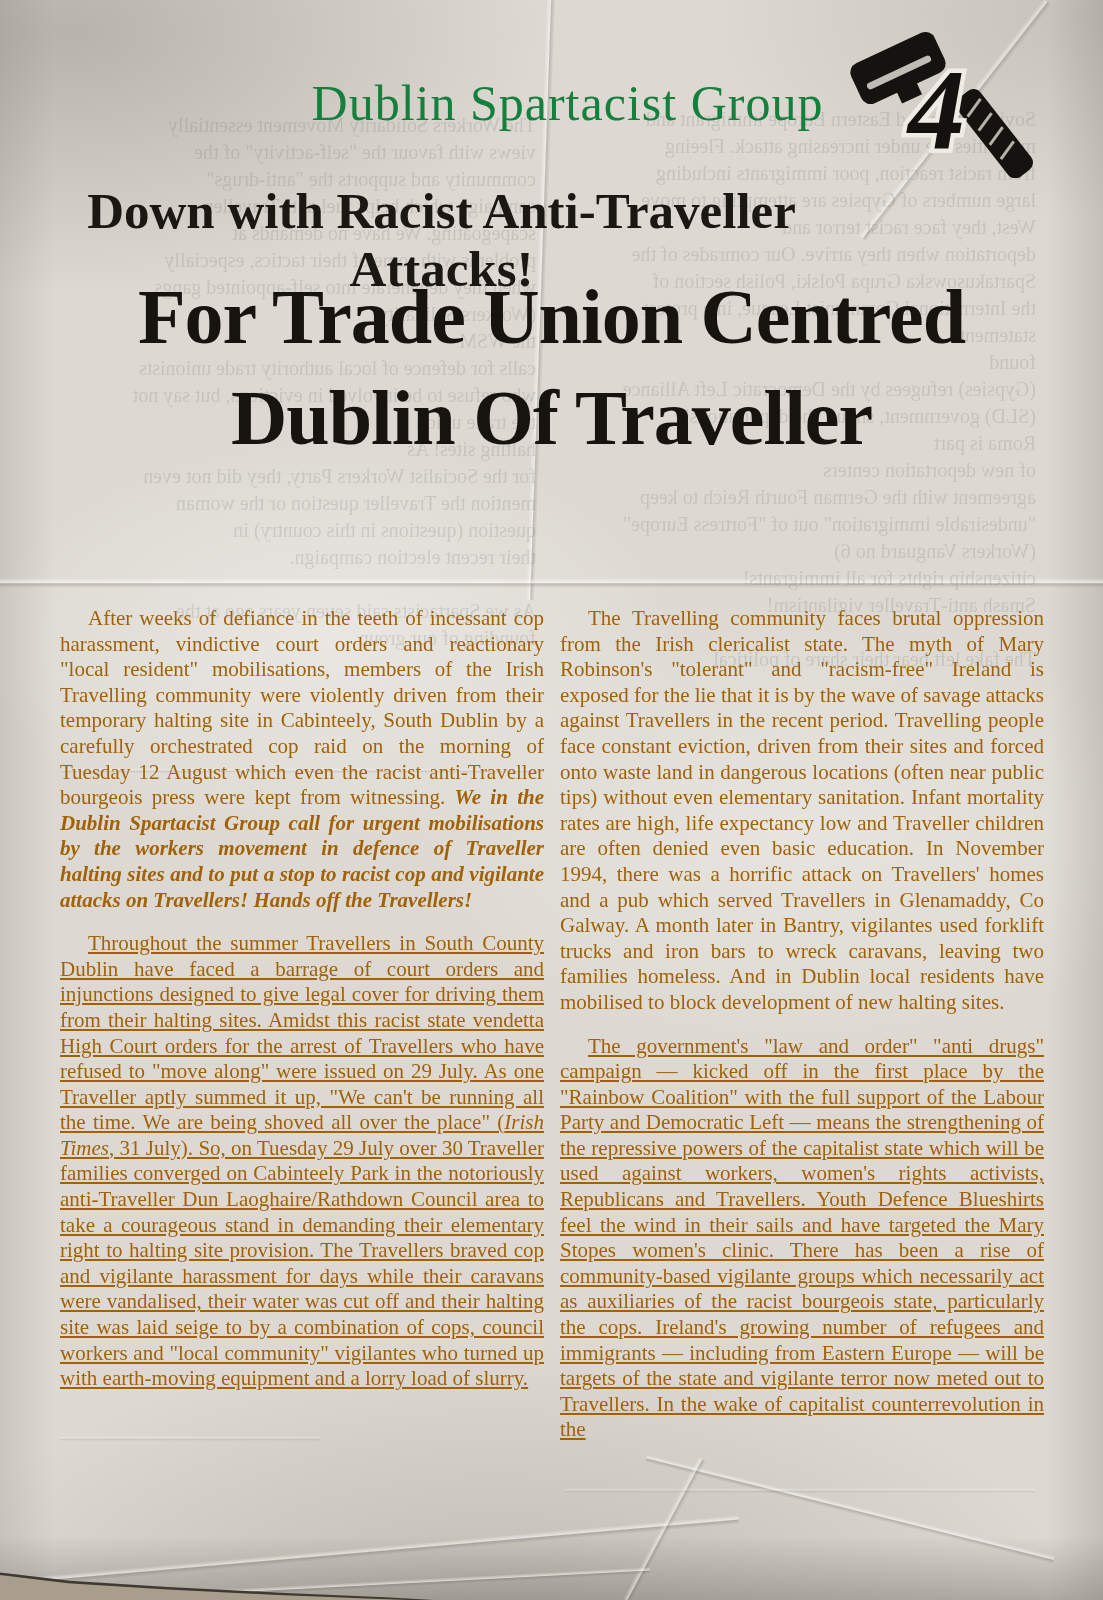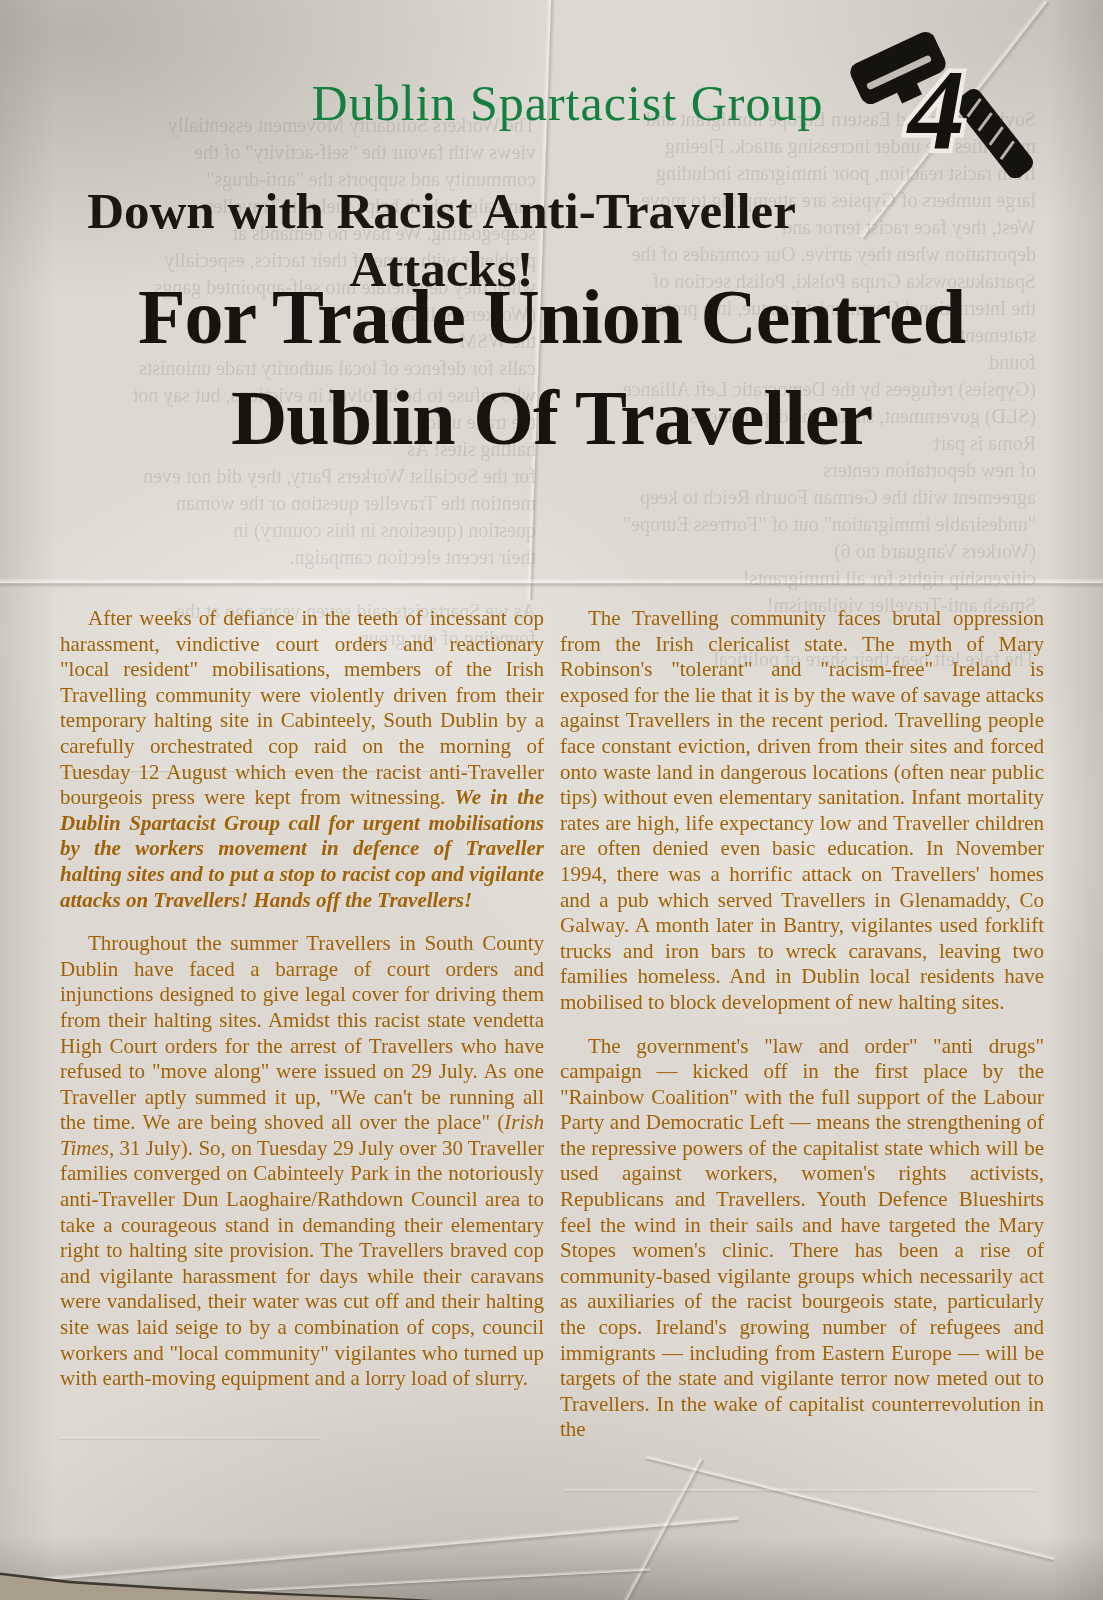--- a/index.html
+++ b/index.html
@@ -45,21 +45,21 @@
   .masthead{position:absolute;left:0;top:58px;width:1103px;margin:16px;text-align:center;
     font-size:50px;font-weight:400;letter-spacing:1px;color:#15803d;}
   .logo{position:absolute;left:842px;top:26px;width:214px;height:152px;}
   .kicker{position:absolute;left:0;top:182px;width:883px;text-align:center;
     font-size:51px;font-weight:700;color:#1b1814;}
   .headline{position:absolute;left:0;top:266px;width:1103px;text-align:center;
     font-size:78px;line-height:101px;font-weight:700;letter-spacing:-1px;color:#171410;}
   .columns{position:absolute;left:60px;top:606px;width:984px;display:flex;gap:16px;}
   .col{width:484px;font-size:21px;line-height:25.6px;text-align:justify;color:#a16207;}
   .col p{margin:0;text-indent:28px;}
-  .col p + p{margin-top:18px;}
+  .col p + p{margin-top:18px;text-decoration:underline;}
   .em{font-weight:700;font-style:italic;}
   .it{font-style:italic;}
 </style>
 </head>
 <body>
 
 <div class="page">
 
   <div class="shading"></div>
   <svg class="texture" xmlns="http://www.w3.org/2000/svg">

